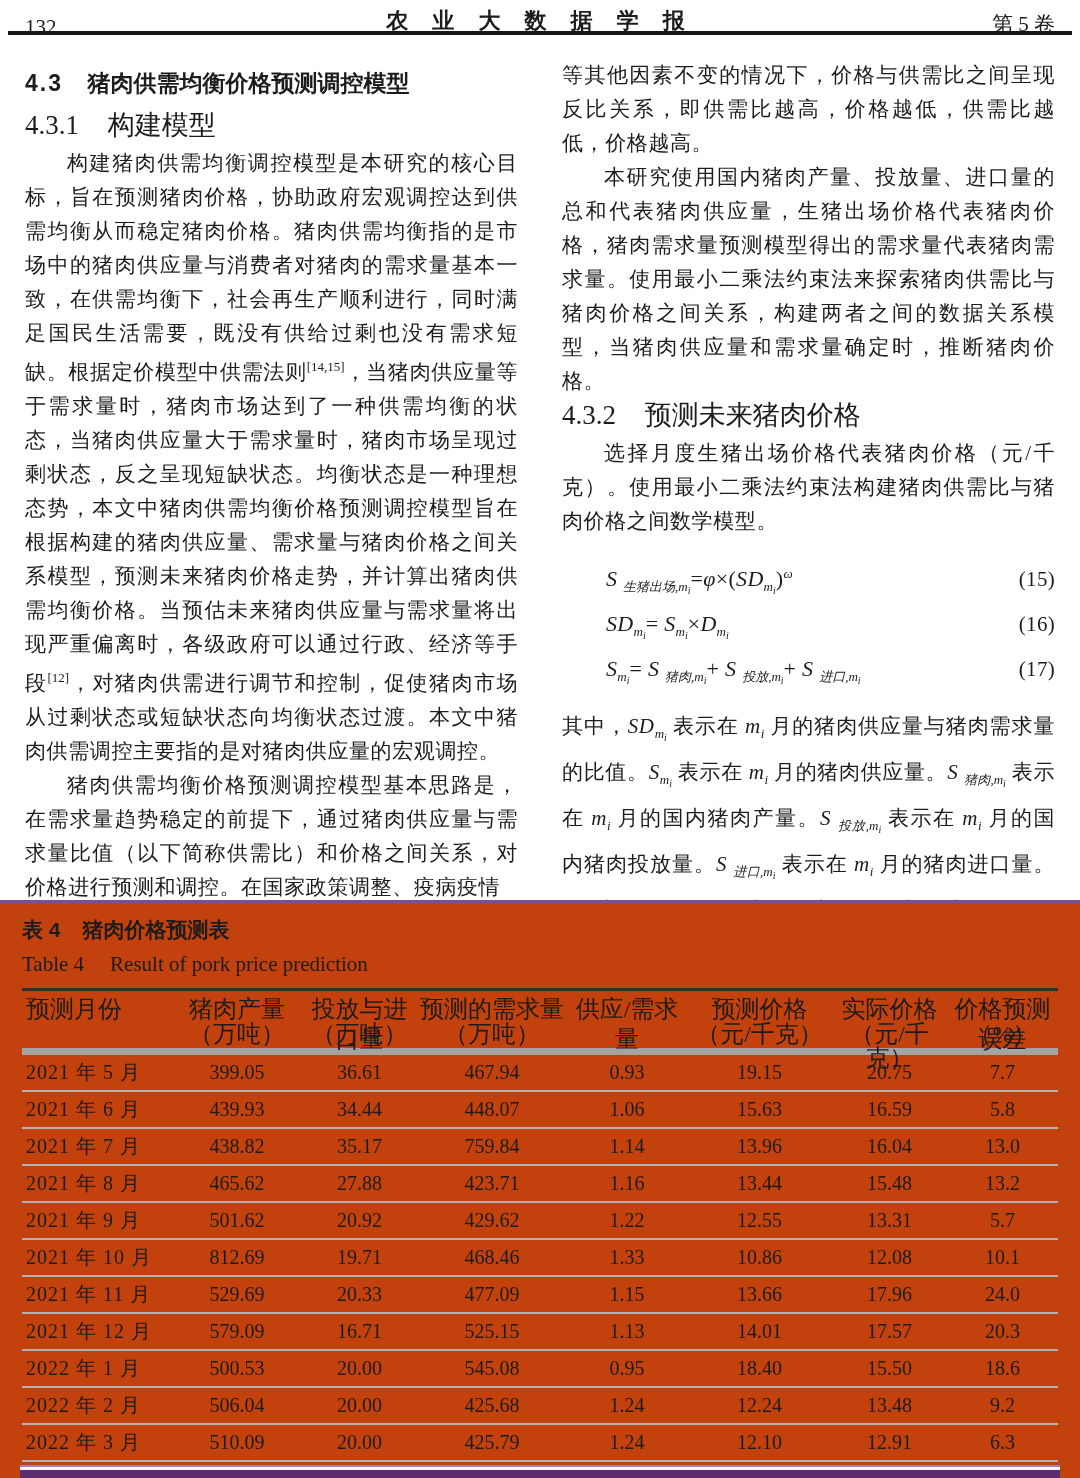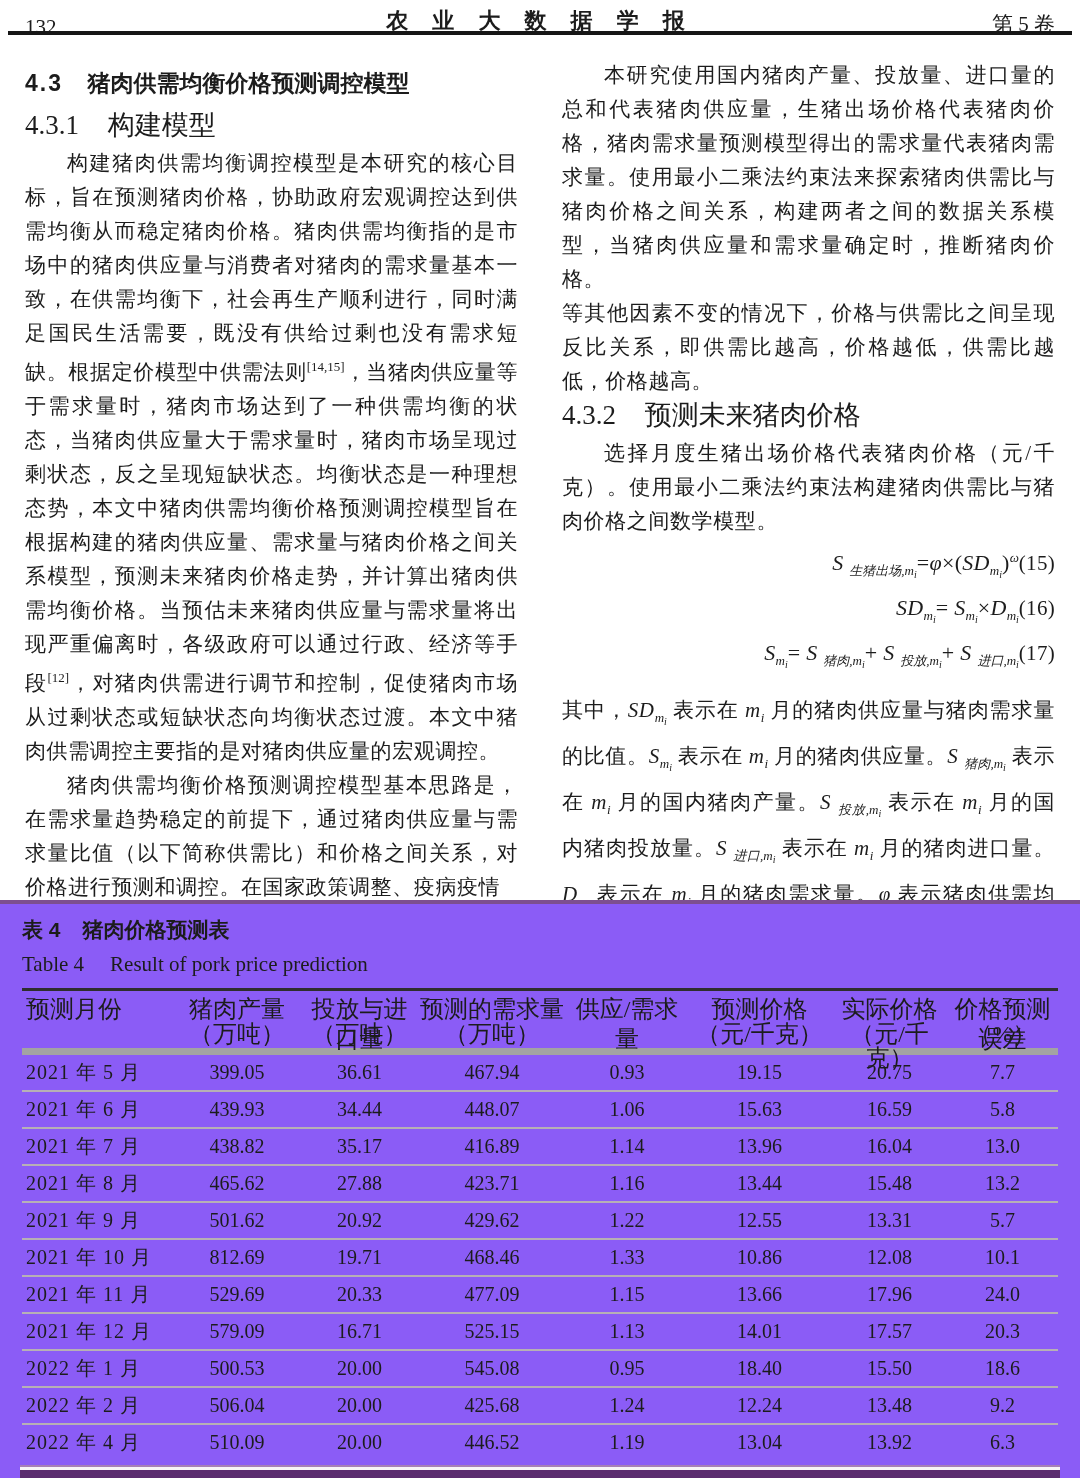--- a/index.html
+++ b/index.html
@@ -25,29 +25,29 @@
   .subsec-num{margin-right:22px;}
   .para{margin:0;font-size:21px;line-height:34px;letter-spacing:0.6px;
         text-align:justify;text-justify:inter-ideograph;}
   .para.indent{text-indent:2em;}
   .seg-sup{font-size:13px;vertical-align:super;letter-spacing:0;}
   .seg-v{font-style:italic;}
   .seg-sub{font-size:13px;font-style:italic;vertical-align:-5px;letter-spacing:0;}
   .seg-sub2{font-size:10px;font-style:italic;vertical-align:-8px;letter-spacing:0;}
   .seg-supv{font-size:13px;font-style:italic;vertical-align:super;letter-spacing:0;}
 
-  .equations{margin:12px 0 8px;text-align:right;}
+  .equations{margin:28px 0 8px;}
   .equation{display:flex;align-items:baseline;padding-left:44px;height:45px;
             font-size:22px;letter-spacing:0.3px;}
   .eq-body{flex:1;}
   .eq-num{font-size:21px;}
 
   
   .table-section{position:absolute;top:900px;left:0;width:1080px;height:578px;
-                 background:#8b5cf6;border-top:4px solid #7d4f8f;box-sizing:border-box;}
+                 background:#c2410c;border-top:4px solid #7d4f8f;box-sizing:border-box;}
   .cap-zh{margin:10px 0 0 22px;font-family:"Liberation Sans","DejaVu Sans",sans-serif;
           font-weight:700;font-size:21px;line-height:32px;}
   .cap-zh .cap-gap{margin-left:22px;}
   .cap-en{margin:2px 0 0 22px;font-size:21px;line-height:32px;}
   .cap-en .cap-gap{margin-left:26px;}
   .data-table{margin:8px 22px 0;width:1036px;border-collapse:collapse;table-layout:fixed;}
   .data-table th{border-top:3px solid #2e2e2e;border-bottom:7px solid #a3a3a3;
                  font-weight:normal;font-size:24px;padding:0;vertical-align:top;}
   .th-title{height:28px;line-height:30px;padding-top:3px;text-align:center;}
   .th-unit{height:26px;line-height:24px;text-align:center;}
@@ -83,22 +83,22 @@
         <span class="subsec-title">构建模型</span>
       </div>
       <div>
           <p class="para indent"><span>构建猪肉供需均衡调控模型是本研究的核心目标，旨在预测猪肉价格，协助政府宏观调控达到供需均衡从而稳定猪肉价格。猪肉供需均衡指的是市场中的猪肉供应量与消费者对猪肉的需求量基本一致，在供需均衡下，社会再生产顺利进行，同时满足国民生活需要，既没有供给过剩也没有需求短缺。根据定价模型中供需法则</span><span class="seg-sup">[14,15]</span><span>，当猪肉供应量等于需求量时，猪肉市场达到了一种供需均衡的状态，当猪肉供应量大于需求量时，猪肉市场呈现过剩状态，反之呈现短缺状态。均衡状态是一种理想态势，本文中猪肉供需均衡价格预测调控模型旨在根据构建的猪肉供应量、需求量与猪肉价格之间关系模型，预测未来猪肉价格走势，并计算出猪肉供需均衡价格。当预估未来猪肉供应量与需求量将出现严重偏离时，各级政府可以通过行政、经济等手段</span><span class="seg-sup">[12]</span><span>，对猪肉供需进行调节和控制，促使猪肉市场从过剩状态或短缺状态向均衡状态过渡。本文中猪肉供需调控主要指的是对猪肉供应量的宏观调控。</span></p>
           <p class="para indent"><span>猪肉供需均衡价格预测调控模型基本思路是，在需求量趋势稳定的前提下，通过猪肉供应量与需求量比值（以下简称供需比）和价格之间关系，对价格进行预测和调控。在国家政策调整、疫病疫情</span></p>
         </div>
     </section>
 
     <section class="col">
       <div>
+          <p class="para"><span>等其他因素不变的情况下，价格与供需比之间呈现反比关系，即供需比越高，价格越低，供需比越低，价格越高。</span></p>
           <p class="para indent"><span>本研究使用国内猪肉产量、投放量、进口量的总和代表猪肉供应量，生猪出场价格代表猪肉价格，猪肉需求量预测模型得出的需求量代表猪肉需求量。使用最小二乘法约束法来探索猪肉供需比与猪肉价格之间关系，构建两者之间的数据关系模型，当猪肉供应量和需求量确定时，推断猪肉价格。</span></p>
-          <p class="para"><span>等其他因素不变的情况下，价格与供需比之间呈现反比关系，即供需比越高，价格越低，供需比越低，价格越高。</span></p>
         </div>
       <div class="subsec-heading">
         <span class="subsec-num">4.3.2</span>
         <span class="subsec-title">预测未来猪肉价格</span>
       </div>
       <div>
           <p class="para indent"><span>选择月度生猪出场价格代表猪肉价格（元/千克）。使用最小二乘法约束法构建猪肉供需比与猪肉价格之间数学模型。</span></p>
         </div>
       <div class="equations">
           <div class="equation">
@@ -193,21 +193,21 @@
             <td>448.07</td>
             <td>1.06</td>
             <td>15.63</td>
             <td>16.59</td>
             <td>5.8</td>
           </tr>
           <tr>
             <td class="month">2021 年 7 月</td>
             <td>438.82</td>
             <td>35.17</td>
-            <td>416.89</td>
+            <td>759.84</td>
             <td>1.14</td>
             <td>13.96</td>
             <td>16.04</td>
             <td>13.0</td>
           </tr>
           <tr>
             <td class="month">2021 年 8 月</td>
             <td>465.62</td>
             <td>27.88</td>
             <td>423.71</td>
@@ -270,20 +270,30 @@
             <td class="month">2022 年 2 月</td>
             <td>506.04</td>
             <td>20.00</td>
             <td>425.68</td>
             <td>1.24</td>
             <td>12.24</td>
             <td>13.48</td>
             <td>9.2</td>
           </tr>
           <tr>
+            <td class="month">2022 年 3 月</td>
+            <td>510.09</td>
+            <td>20.00</td>
+            <td>425.79</td>
+            <td>1.24</td>
+            <td>12.10</td>
+            <td>12.91</td>
+            <td>6.3</td>
+          </tr>
+          <tr>
             <td class="month">2022 年 4 月</td>
             <td>510.09</td>
             <td>20.00</td>
             <td>446.52</td>
             <td>1.19</td>
             <td>13.04</td>
             <td>13.92</td>
             <td>6.3</td>
           </tr>
         </tbody>

